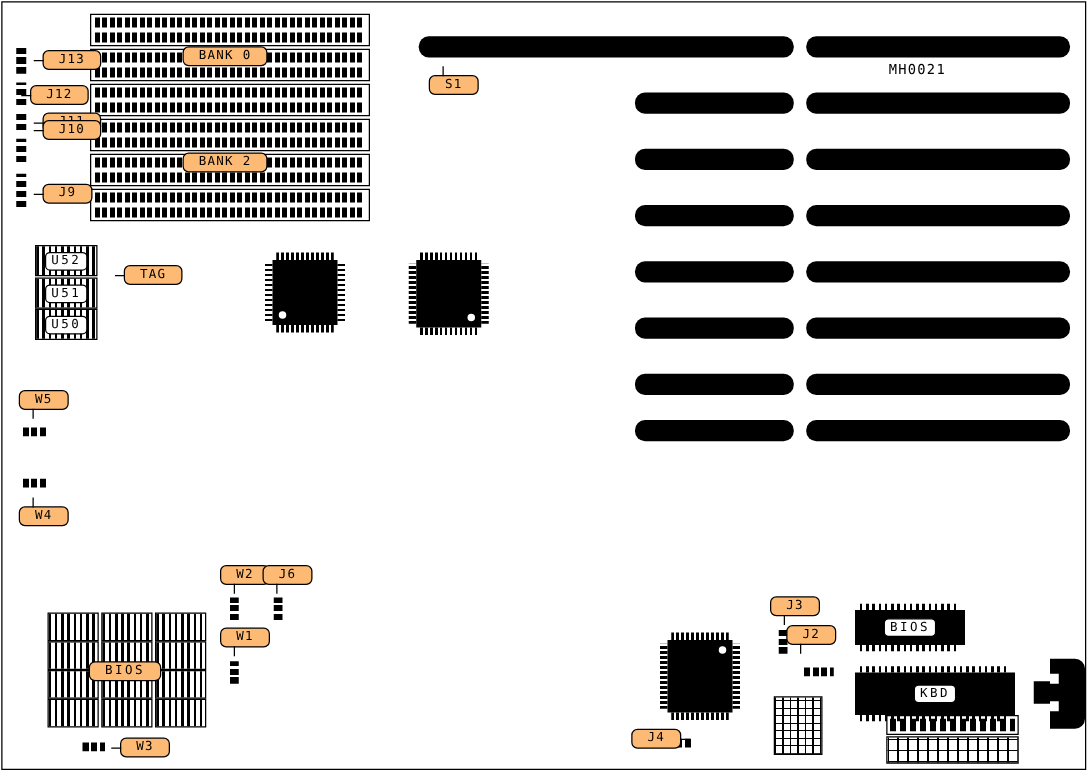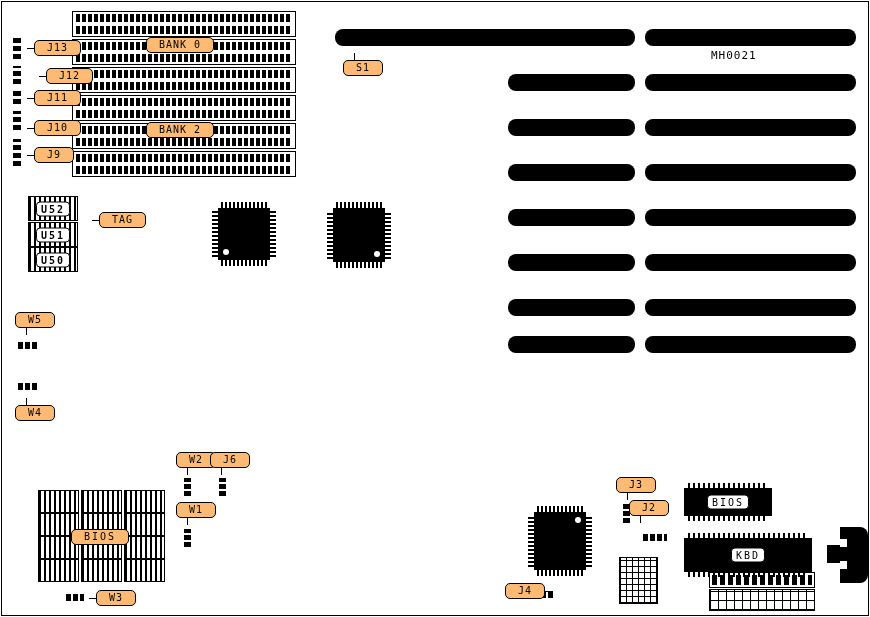--- a/index.html
+++ b/index.html
@@ -34,21 +34,21 @@
 
   
   .jmp-h{position:absolute;height:7px;background:repeating-linear-gradient(90deg,#000 0 5px,#fff 5px 7px);}
   .jmp-v{position:absolute;width:7px;background:repeating-linear-gradient(0deg,#000 0 5px,#fff 5px 7px);}
 
   
   .slot{position:absolute;height:17px;background:#000;border-radius:8px;}
 
   
   .dip{position:absolute;border:1px solid #000;
-    background:repeating-linear-gradient(90deg,#000 0 2px,#fff 2px 5px);font-weight:bold;}
+    background:repeating-linear-gradient(90deg,#000 0 2px,#fff 2px 5px);}
 
   
   .qfp{position:absolute;}
   .qfp::before,.qfp::after{content:"";position:absolute;left:9px;right:9px;height:6px;
     background:repeating-linear-gradient(90deg,#000 0 2px,transparent 2px 4px);}
   .qfp::before{top:0}.qfp::after{bottom:0}
   .qfp-body{position:absolute;inset:6px;background:#000;}
   .qfp-body::before,.qfp-body::after{content:"";position:absolute;top:3px;bottom:3px;width:6px;
     background:repeating-linear-gradient(0deg,#000 0 2px,transparent 2px 4px);}
   .qfp-body::before{left:-6px}.qfp-body::after{right:-6px}
@@ -96,23 +96,23 @@
   <div class="simm" style="top:151px"></div>
   <div class="callout" style="left:146px;top:37px">BANK 0</div>
   <div class="callout" style="left:146px;top:122px">BANK 2</div>
 
   <div class="vconn" style="top:37px;height:22px"></div>
   <div class="vconn" style="top:66px;height:18px"></div>
   <div class="vconn" style="top:90px;height:14px"></div>
   <div class="vconn" style="top:111px;height:19px"></div>
   <div class="vconn" style="top:139px;height:27px"></div>
   <div class="callout t-l" style="left:34px;top:40px">J13</div>
-  <div class="callout t-l" style="left:46px;top:68px">J12</div>
+  <div class="callout t-l" style="left:24px;top:68px">J12</div>
   <div class="callout t-l" style="left:34px;top:90px">J11</div>
-  <div class="callout t-l" style="left:34px;top:120px">J10</div>
+  <div class="callout t-l" style="left:34px;top:96px">J10</div>
   <div class="callout t-l" style="left:34px;top:147px">J9</div>
 
   <div class="dip" style="left:28px;top:196px;width:48px;height:23px">
     <div class="inlabel">U52</div>
   </div>
   <div class="dip" style="left:28px;top:222px;width:48px;height:23px">
     <div class="inlabel">U51</div>
   </div>
   <div class="dip" style="left:28px;top:247px;width:48px;height:23px">
     <div class="inlabel">U50</div>

